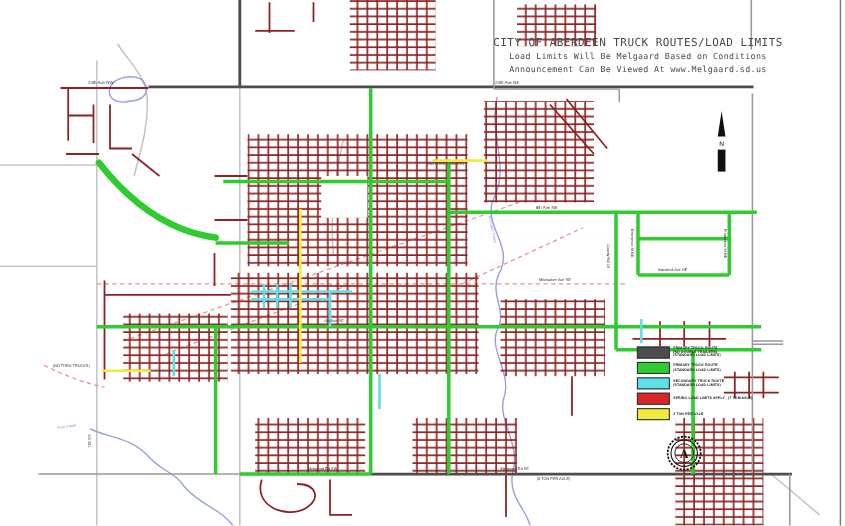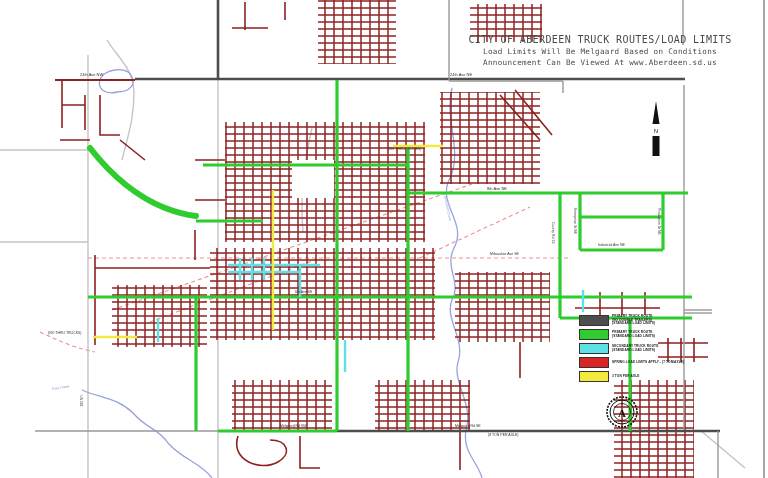--- a/index.html
+++ b/index.html
@@ -13,21 +13,21 @@
   .grn-thick{stroke:var(--green);stroke-width:6;fill:none;stroke-linecap:round;}
   .cyn{stroke:var(--cyan);stroke-width:2.4;fill:none;}
   .yel{stroke:var(--yellow);stroke-width:2.4;fill:none;}
   .gry{stroke:var(--primary_gray);stroke-width:2.6;fill:none;}
   .gry-thin{stroke:#999;stroke-width:1.4;fill:none;}
   .base{stroke:var(--base_gray);stroke-width:1.4;fill:none;}
   .rail{stroke:var(--rail_pink);stroke-width:1.1;fill:none;stroke-dasharray:4 3;}
   .water{stroke:var(--water_blue);stroke-width:1.3;fill:none;}
   .border{stroke:#777;stroke-width:1.3;fill:none;}
 
-  .title-block{position:absolute;left:464px;top:34px;width:272px;text-align:center;
+  .title-block{position:absolute;left:444px;top:34px;width:272px;text-align:center;
                color:var(--text_gray);font-family:"DejaVu Sans Mono",monospace;}
   .title-l1{font-size:10px;letter-spacing:.4px;white-space:nowrap;}
   .title-l2,.title-l3{font-size:7.6px;letter-spacing:.3px;margin-top:2px;white-space:nowrap;}
 
   .legend{position:absolute;left:579px;top:315px;width:150px;display:flex;
           flex-direction:column;gap:3px;}
   .legend-item{display:flex;align-items:center;gap:3px;}
   .legend-swatch{width:28px;height:9px;border:1px solid #333;flex:0 0 auto;}
   .legend-label{font-size:3.2px;line-height:1.15;color:#222;white-space:pre-line;
                 font-weight:bold;letter-spacing:.1px;}
@@ -155,21 +155,21 @@
       <circle cx="622" cy="412" r="15" fill="none" stroke="#111" stroke-width="1.6" stroke-dasharray="2 1.2"></circle>
       <circle cx="622" cy="412" r="12" fill="none" stroke="#111" stroke-width="1"></circle>
       <circle cx="622" cy="412" r="8.5" fill="none" stroke="#111" stroke-width="0.8"></circle>
       <text x="622" y="416.5" font-size="11" font-weight="bold" text-anchor="middle" fill="#111" font-family="Liberation Serif, serif">A</text>
     </g>
   </svg>
 
   <div class="title-block">
     <div class="title-l1">CITY OF ABERDEEN TRUCK ROUTES/LOAD LIMITS</div>
     <div class="title-l2">Load Limits Will Be Melgaard Based on Conditions</div>
-    <div class="title-l3">Announcement Can Be Viewed At www.Aberdeen.sd.us</div>
+    <div class="title-l3">Announcement Can Be Viewed At www.Melgaard.sd.us</div>
   </div>
 
   <div class="legend">
 
       <div class="legend-item" style="color: rgb(77, 77, 77);">
         <div class="legend-swatch" style="background: rgb(77, 77, 77);"></div>
         <div class="legend-label">PRIMARY TRUCK ROUTE
 (NO DOUBLE TRAILERS)
 (STANDARD LOAD LIMITS)</div>
       </div>

